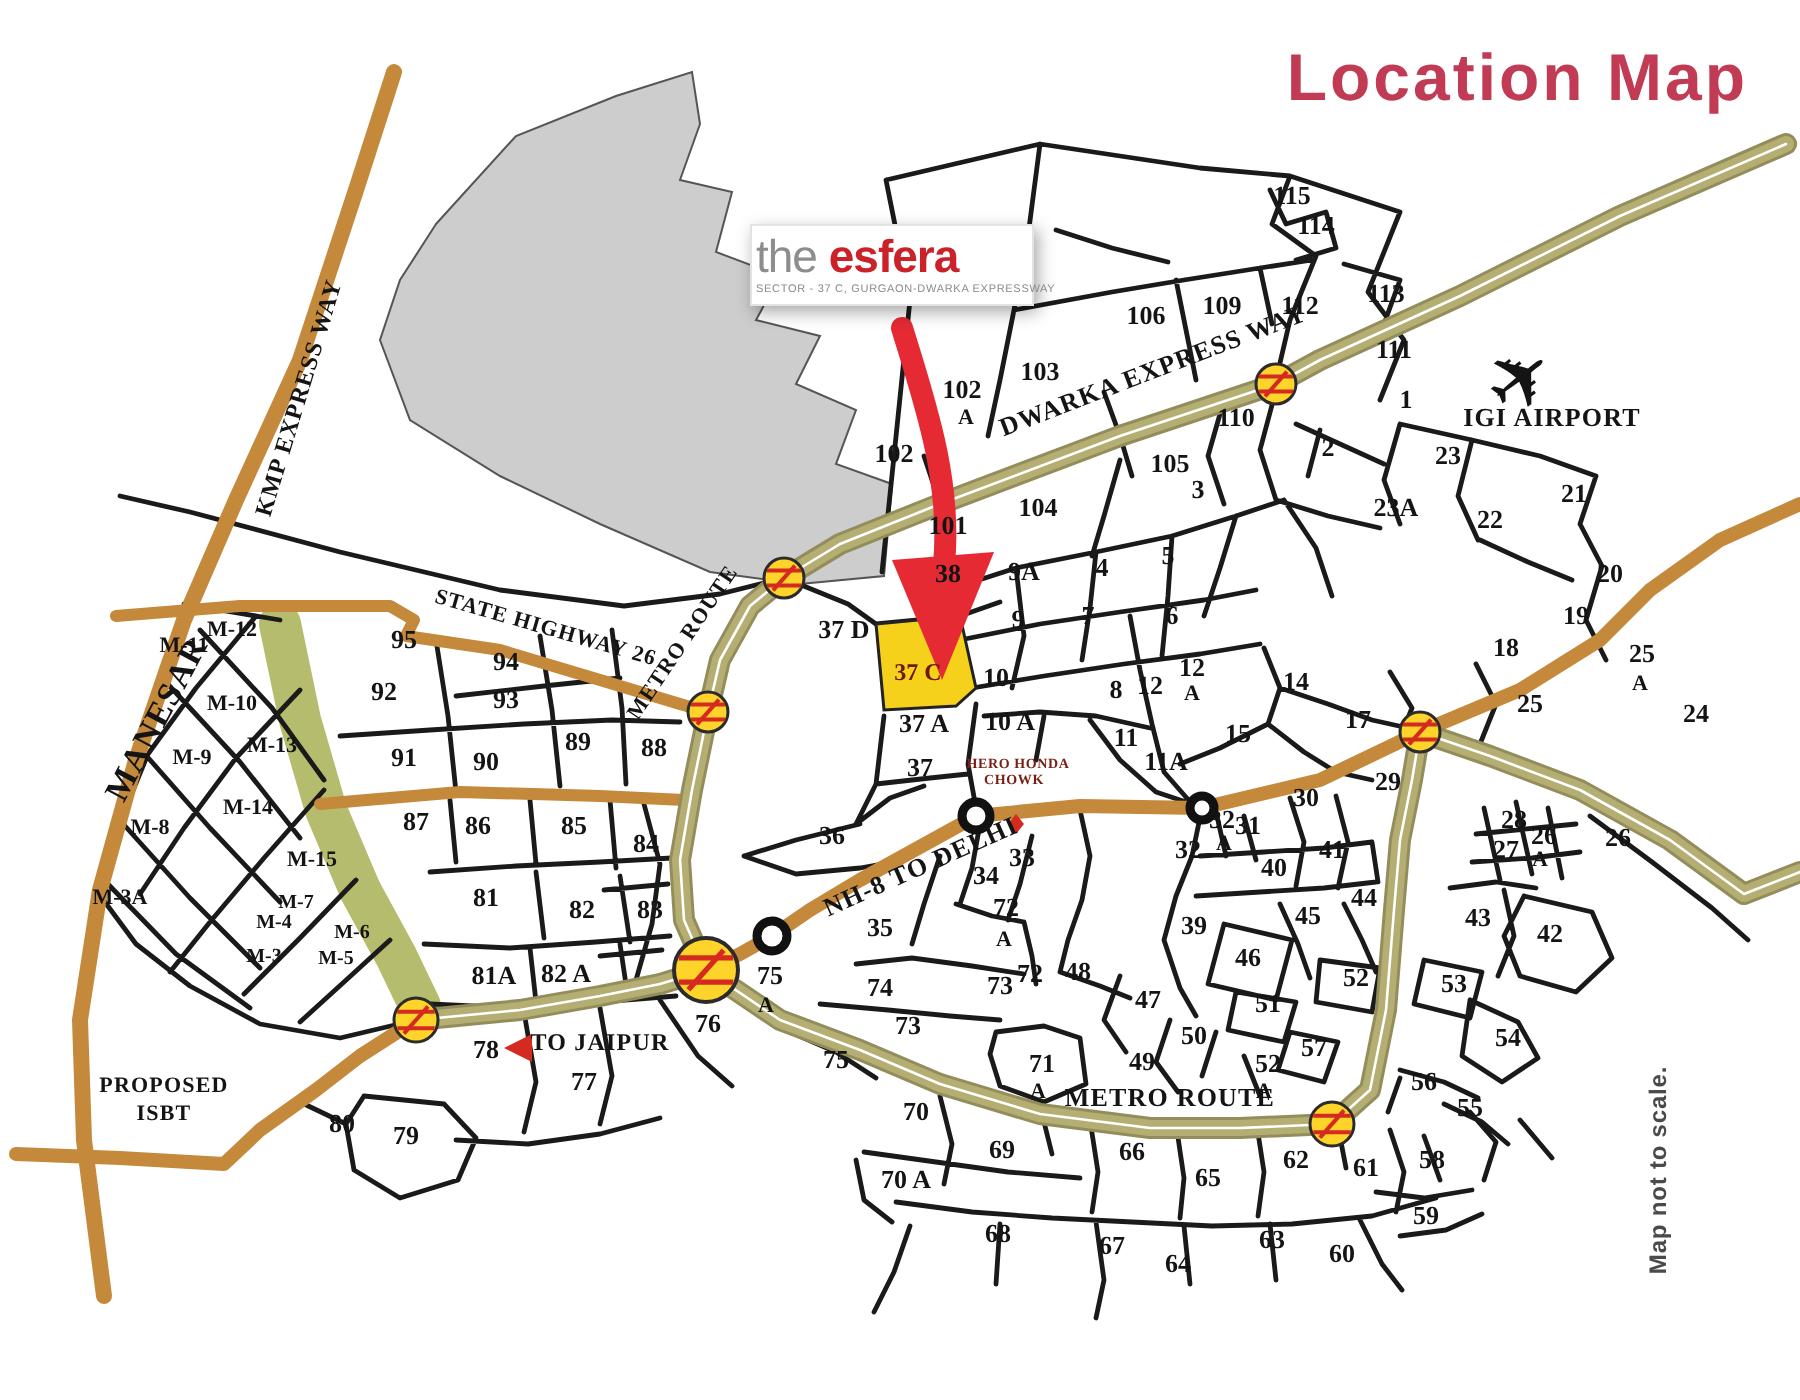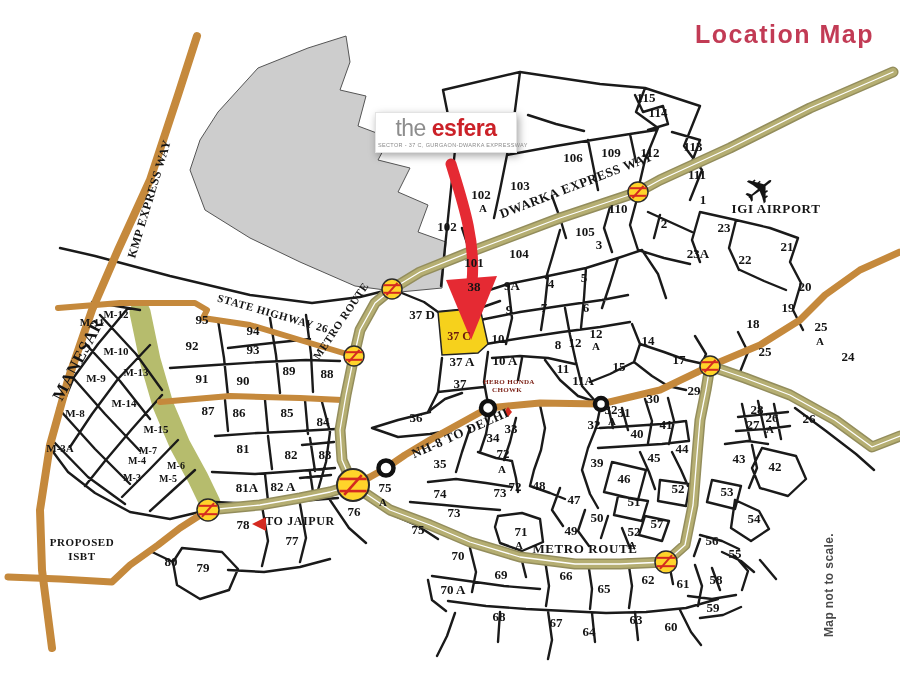--- a/index.html
+++ b/index.html
@@ -5,25 +5,25 @@
   html,body{margin:0;padding:0}
   body{width:900px;height:700px;position:relative;background:#fff;overflow:hidden;
        font-family:"Liberation Sans",sans-serif}
   #map-svg{position:absolute;left:0;top:0}
   #map-svg text{font-family:"Liberation Serif",serif;fill:#141414;text-anchor:middle}
   #map-svg text.sec{font-weight:bold}
   #map-svg text.road{font-weight:bold;letter-spacing:.6px}
   #map-svg text.hh{fill:#7a1d12;font-weight:bold;letter-spacing:.3px}
   #map-svg text.hl{fill:#6b1a0e;font-weight:bold}
   #map-svg text.note{font-family:"Liberation Sans",sans-serif;fill:#4a4a4a;font-weight:600;letter-spacing:.4px}
-  .title{position:absolute;top:20px;right:26px;font-size:25px;font-weight:600;
+  .title{position:absolute;top:20px;right:26px;font-size:33px;font-weight:600;
          color:#c23b55;letter-spacing:1.5px}
   .logo{position:absolute;left:375px;top:112px;width:142px;background:#fff;
         border:1px solid #e3e3e3;box-shadow:2px 3px 8px rgba(0,0,0,.35);
-        text-align:center;padding:4px 2px 4px;box-sizing:border-box}
+        text-align:left;padding:4px 2px 4px;box-sizing:border-box}
   .logo-main{font-size:23px;line-height:23px;letter-spacing:-.5px}
   .logo-the{color:#8d8d8d;font-weight:500}
   .logo-brand{color:#cb2128;font-weight:700}
   .logo-sub{font-size:5.5px;color:#8a8a8a;letter-spacing:.35px;margin-top:2px;white-space:nowrap}
 </style>
 </head>
 <body>
 
 <svg id="map-svg" width="900" height="700" viewBox="0 0 900 700">
 

